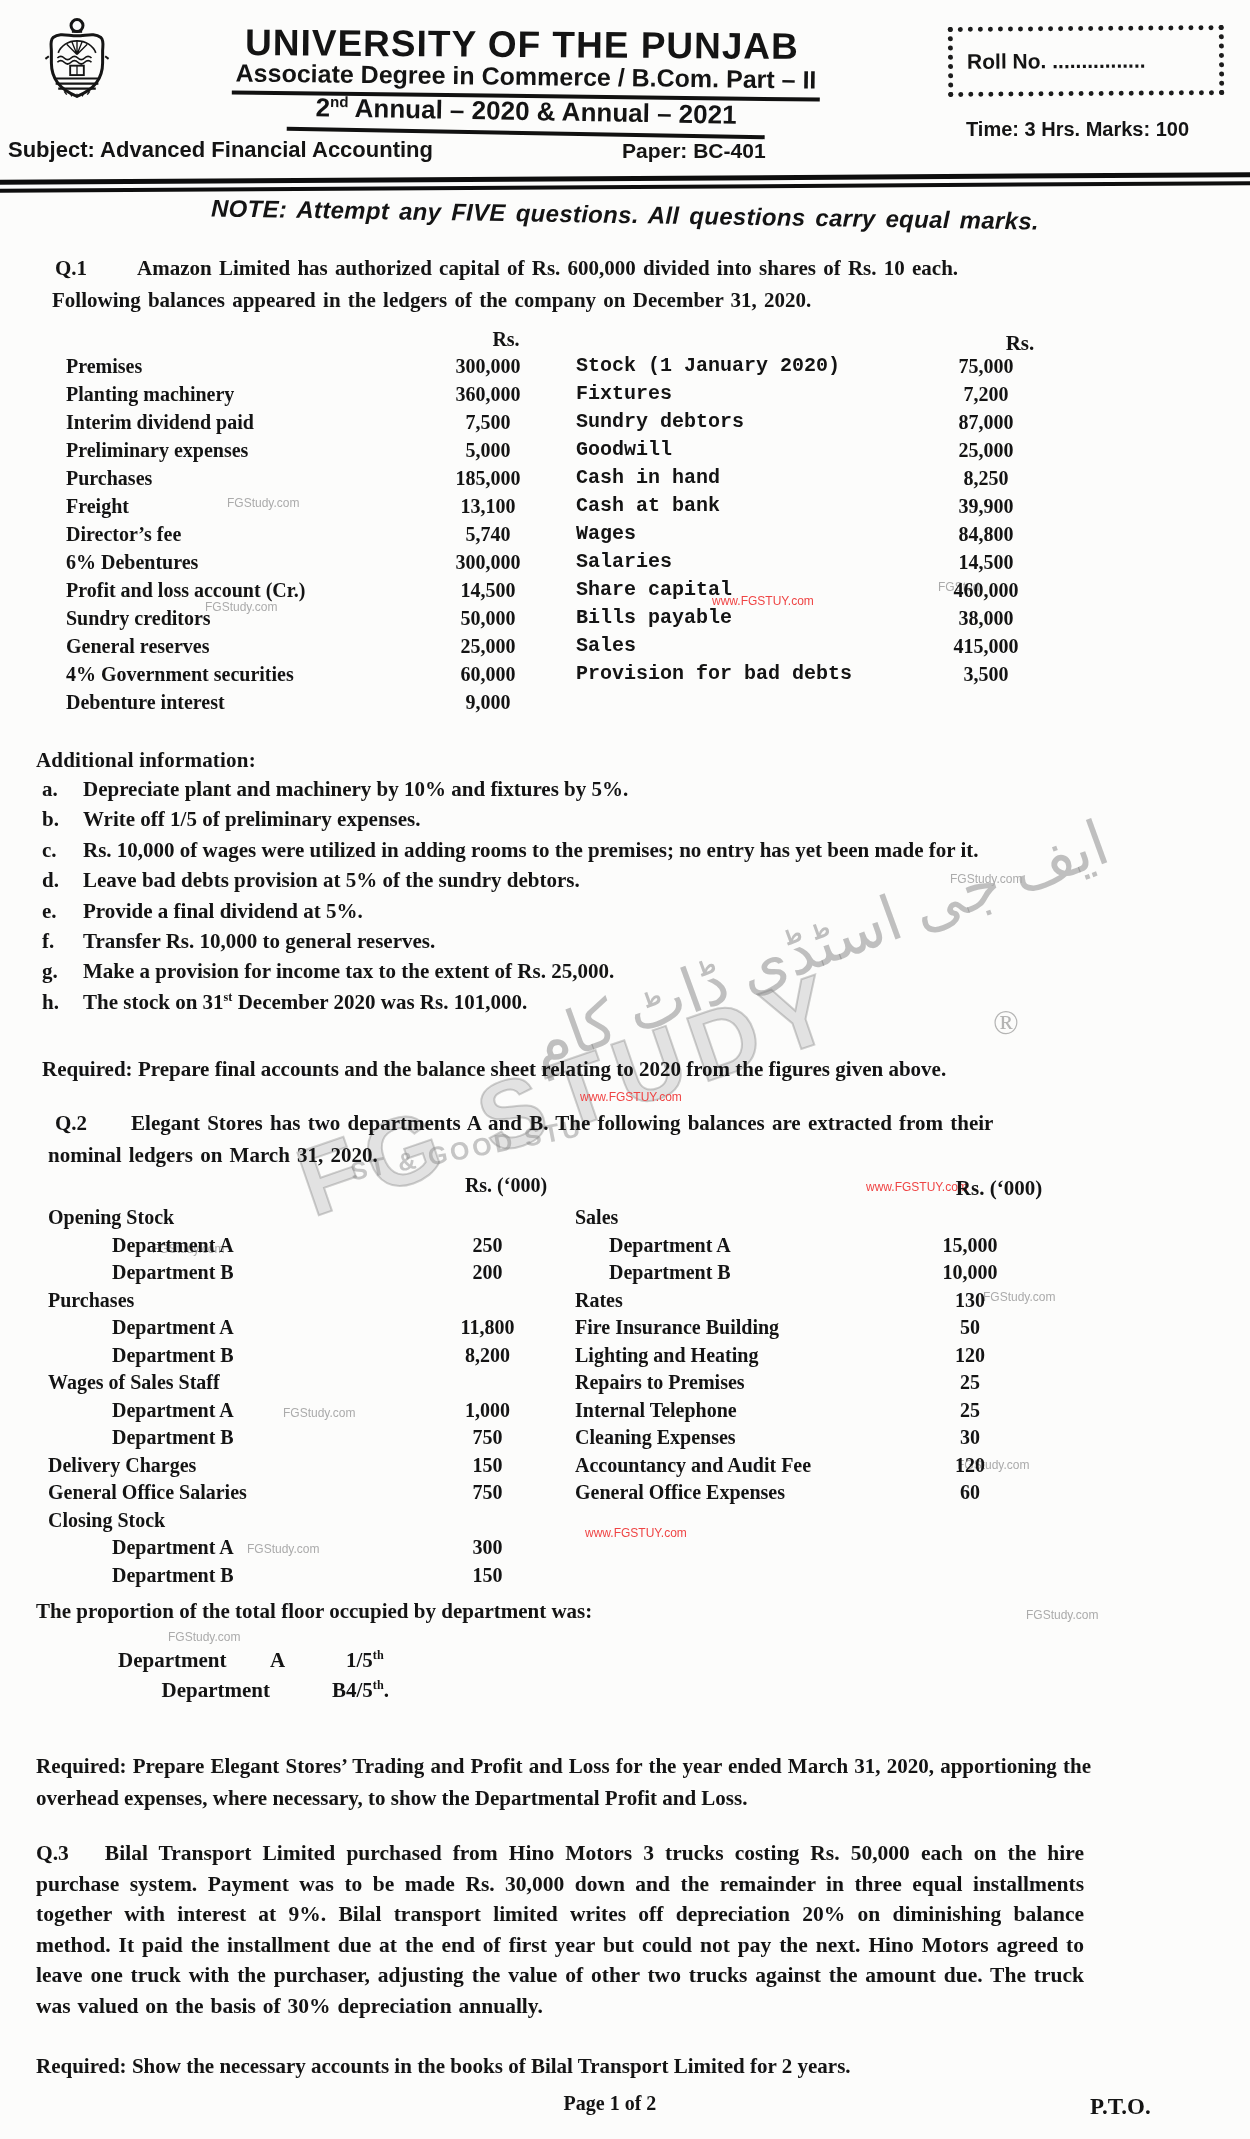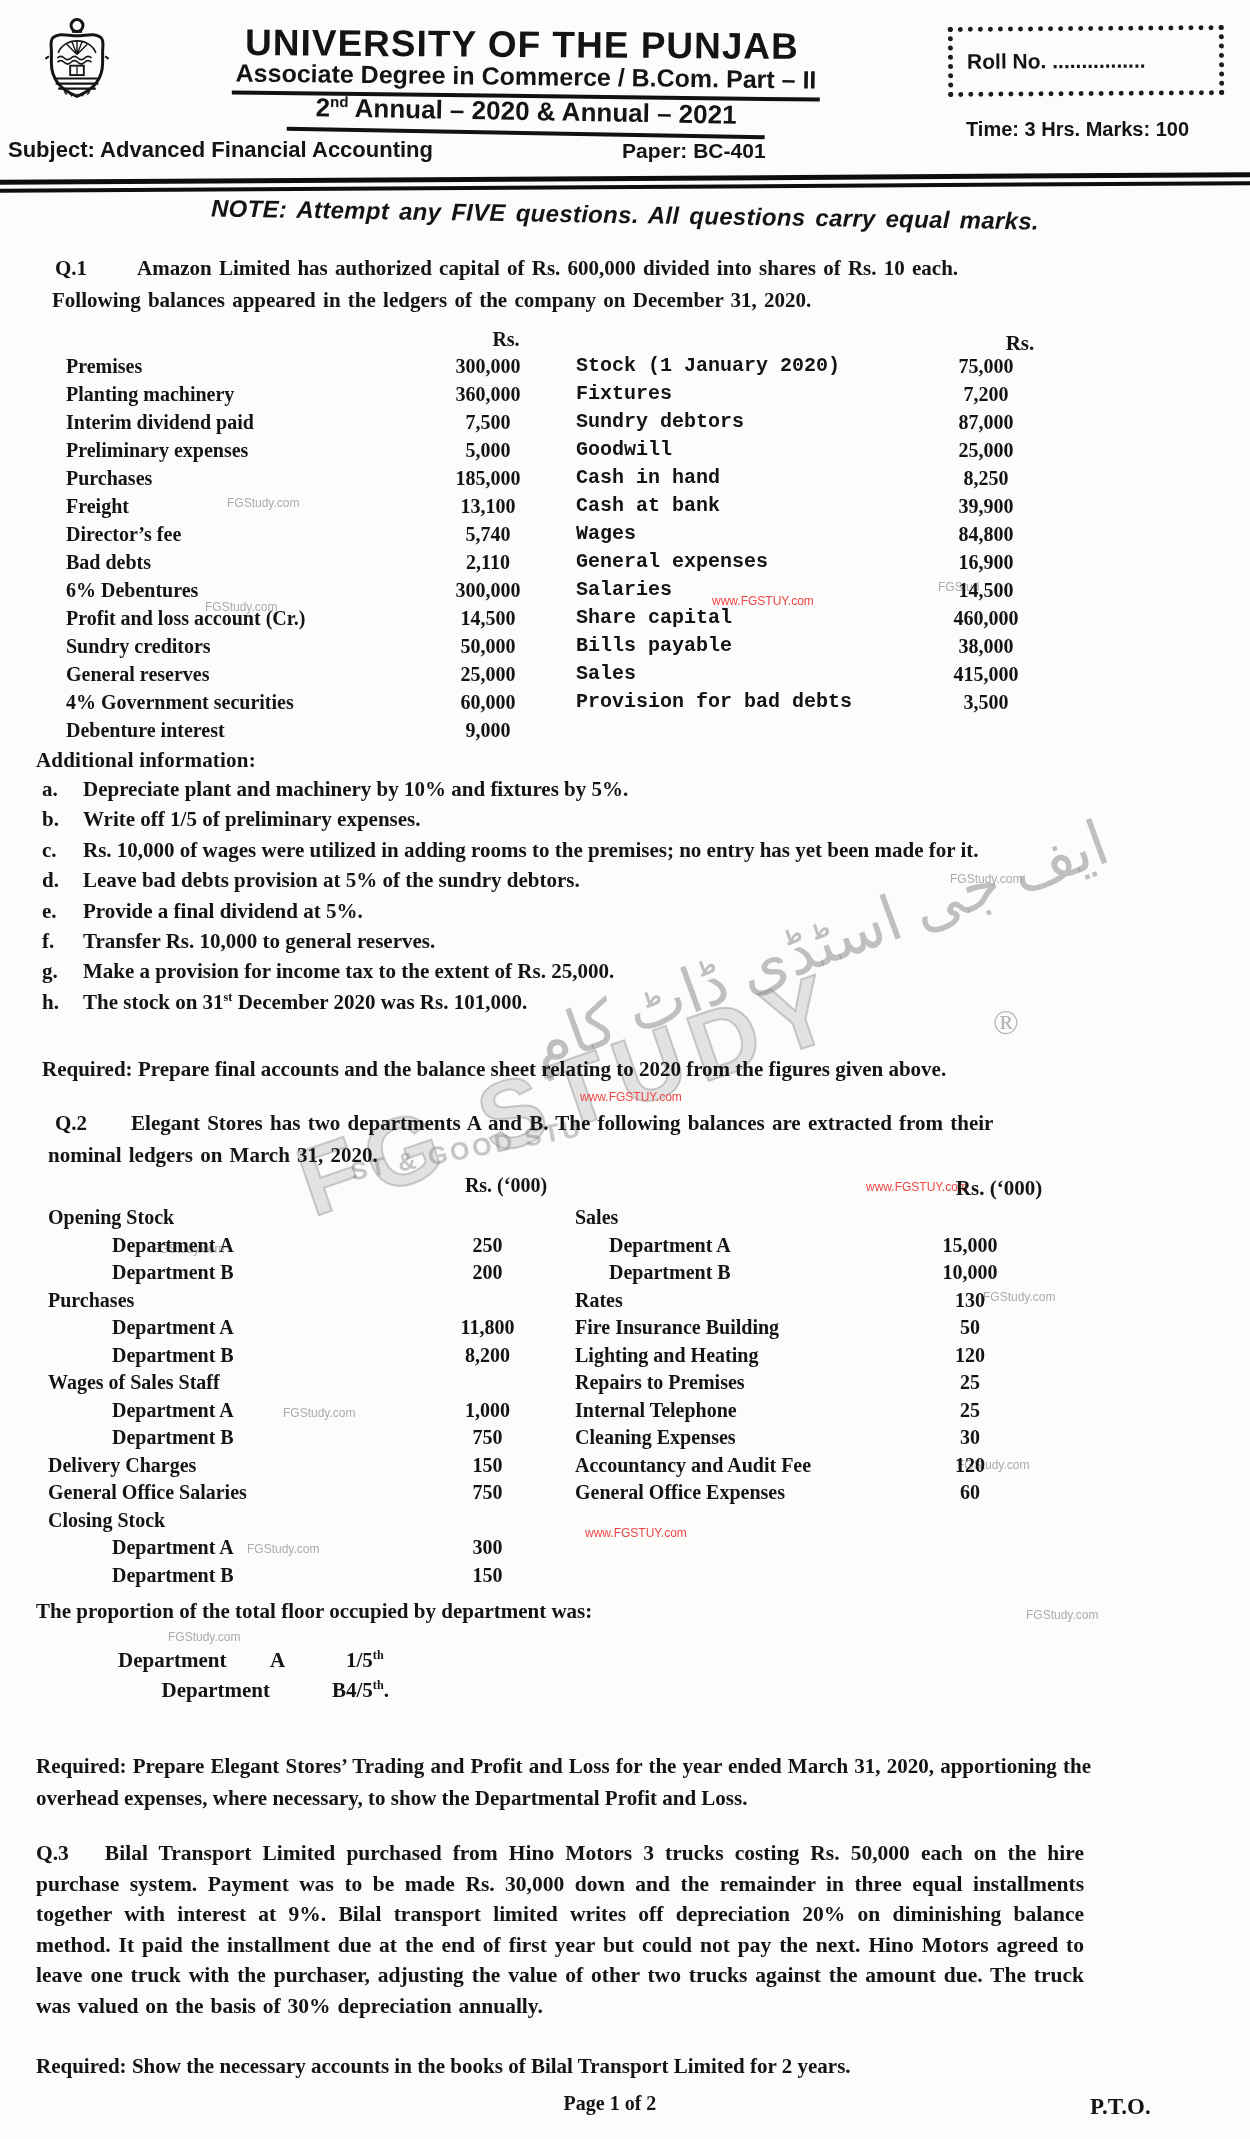--- a/index.html
+++ b/index.html
@@ -191,26 +191,20 @@
         <div class="c3">Cash at bank</div>
         <div class="c4">39,900</div>
       </div>
     <div class="tr">
         <div class="c1">Director’s fee</div>
         <div class="c2">5,740</div>
         <div class="c3">Wages</div>
         <div class="c4">84,800</div>
       </div>
     <div class="tr">
-        <div class="c1">Bad debts</div>
-        <div class="c2">2,110</div>
-        <div class="c3">General expenses</div>
-        <div class="c4">16,900</div>
-      </div>
-    <div class="tr">
         <div class="c1">6% Debentures</div>
         <div class="c2">300,000</div>
         <div class="c3">Salaries</div>
         <div class="c4">14,500</div>
       </div>
     <div class="tr">
         <div class="c1">Profit and loss account (Cr.)</div>
         <div class="c2">14,500</div>
         <div class="c3">Share capital</div>
         <div class="c4">460,000</div>

